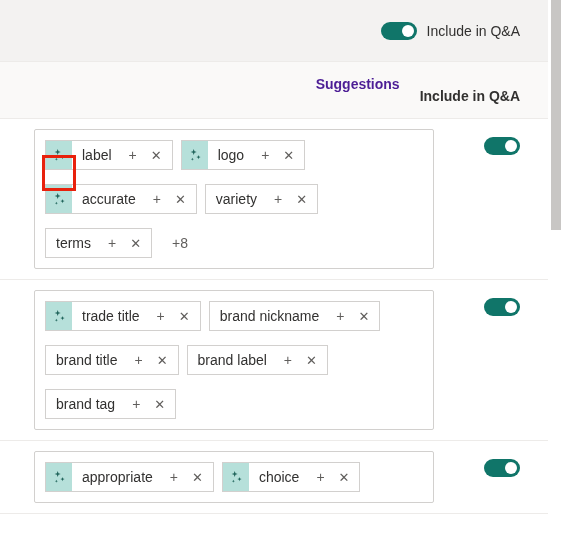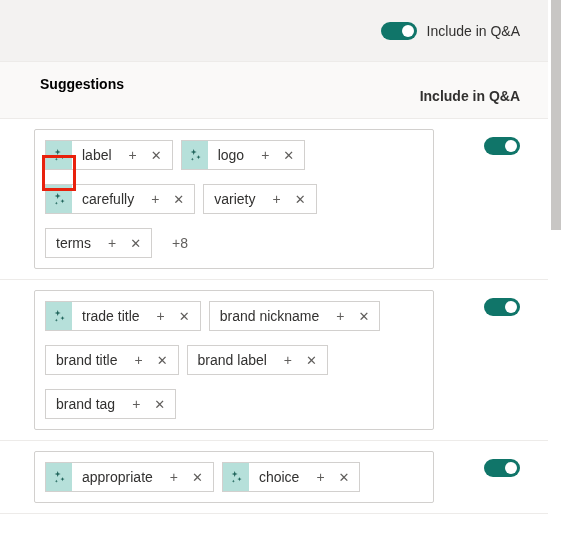--- a/index.html
+++ b/index.html
@@ -11,20 +11,21 @@
     background: #fff;
     width: 563px;
     height: 559px;
     overflow: hidden;
     position: relative;
   }
   .scrollarea {
     width: 548px;
     height: 559px;
     overflow: hidden;
+    text-align: right;
   }
   .scrollbar-track {
     position: absolute;
     right: 2px;
     top: 0;
     width: 10px;
     height: 559px;
     background: transparent;
   }
   .scrollbar-thumb {
@@ -75,21 +76,21 @@
     align-items: flex-start;
     background: #faf9f8;
   }
   .headerrow .left {
     flex: 1;
     padding-right: 20px;
   }
   .headerrow .title {
     font-weight: 600;
     font-size: 14px;
-    color: #000000;
+    color: #4c1d95;
     margin-bottom: 4px;
   }
   .headerrow .subtitle {
     font-size: 13px;
     color: #605e5c;
     line-height: 1.45;
   }
   .headerrow .subtitle a {
     color: #107569;
     text-decoration: underline;
@@ -208,21 +209,21 @@
             <span class="txt">logo</span>
             <span class="act">+</span>
             <span class="act x">✕</span>
           </span>
           <span class="chip">
             <span class="ai">
               <svg viewBox="0 0 16 16" fill="#20645b">
                 <path d="M6.5 1l.9 2.6L10 4.5l-2.6.9L6.5 8l-.9-2.6L3 4.5l2.6-.9L6.5 1zM12 8l.6 1.8L14.4 10.4l-1.8.6L12 12.8l-.6-1.8L9.6 10.4l1.8-.6L12 8zM5 11l.45 1.35L6.8 12.8l-1.35.45L5 14.6l-.45-1.35L3.2 12.8l1.35-.45L5 11z"></path>
               </svg>
             </span>
-            <span class="txt">carefully</span>
+            <span class="txt">accurate</span>
             <span class="act">+</span>
             <span class="act x">✕</span>
           </span>
           <span class="chip noai">
             <span class="txt">variety</span>
             <span class="act">+</span>
             <span class="act x">✕</span>
           </span>
           <span class="chip noai">
             <span class="txt">terms</span>

